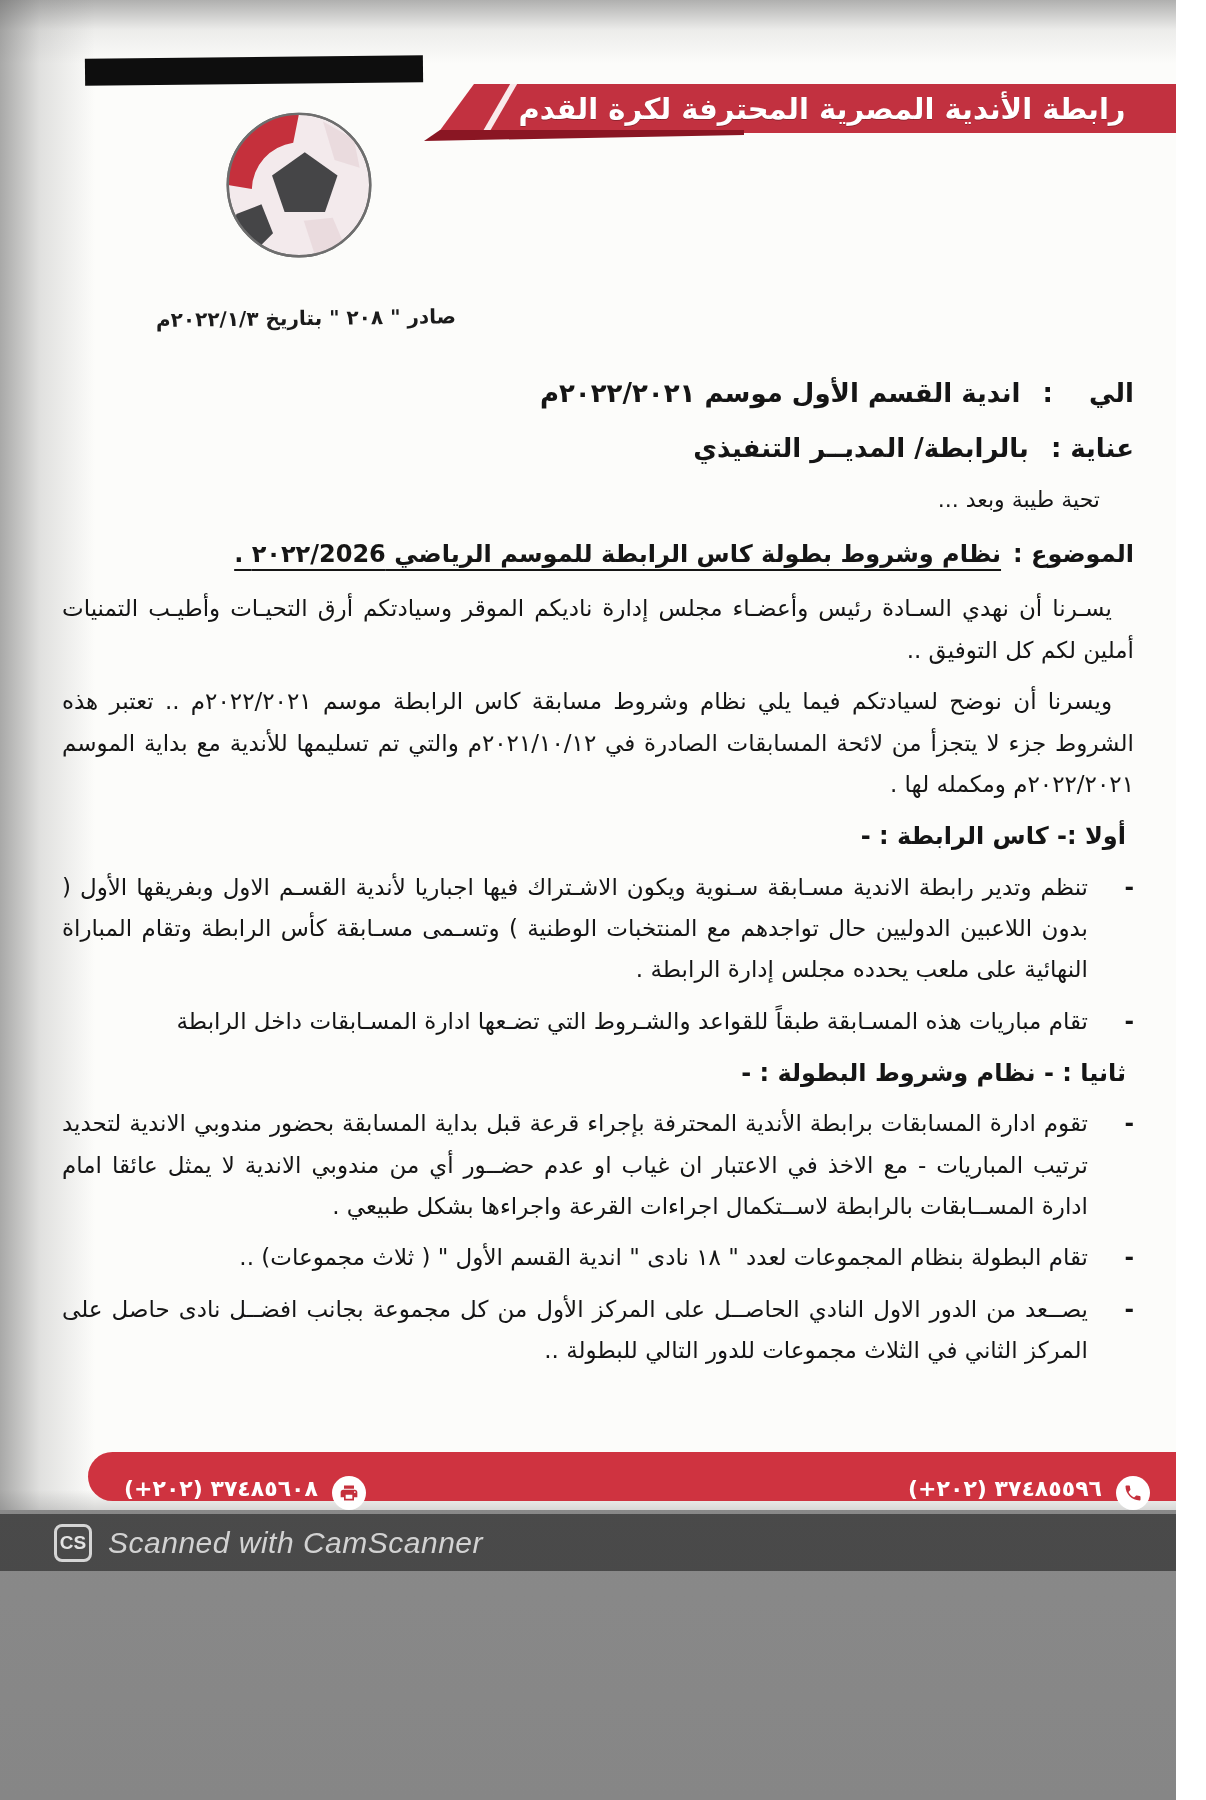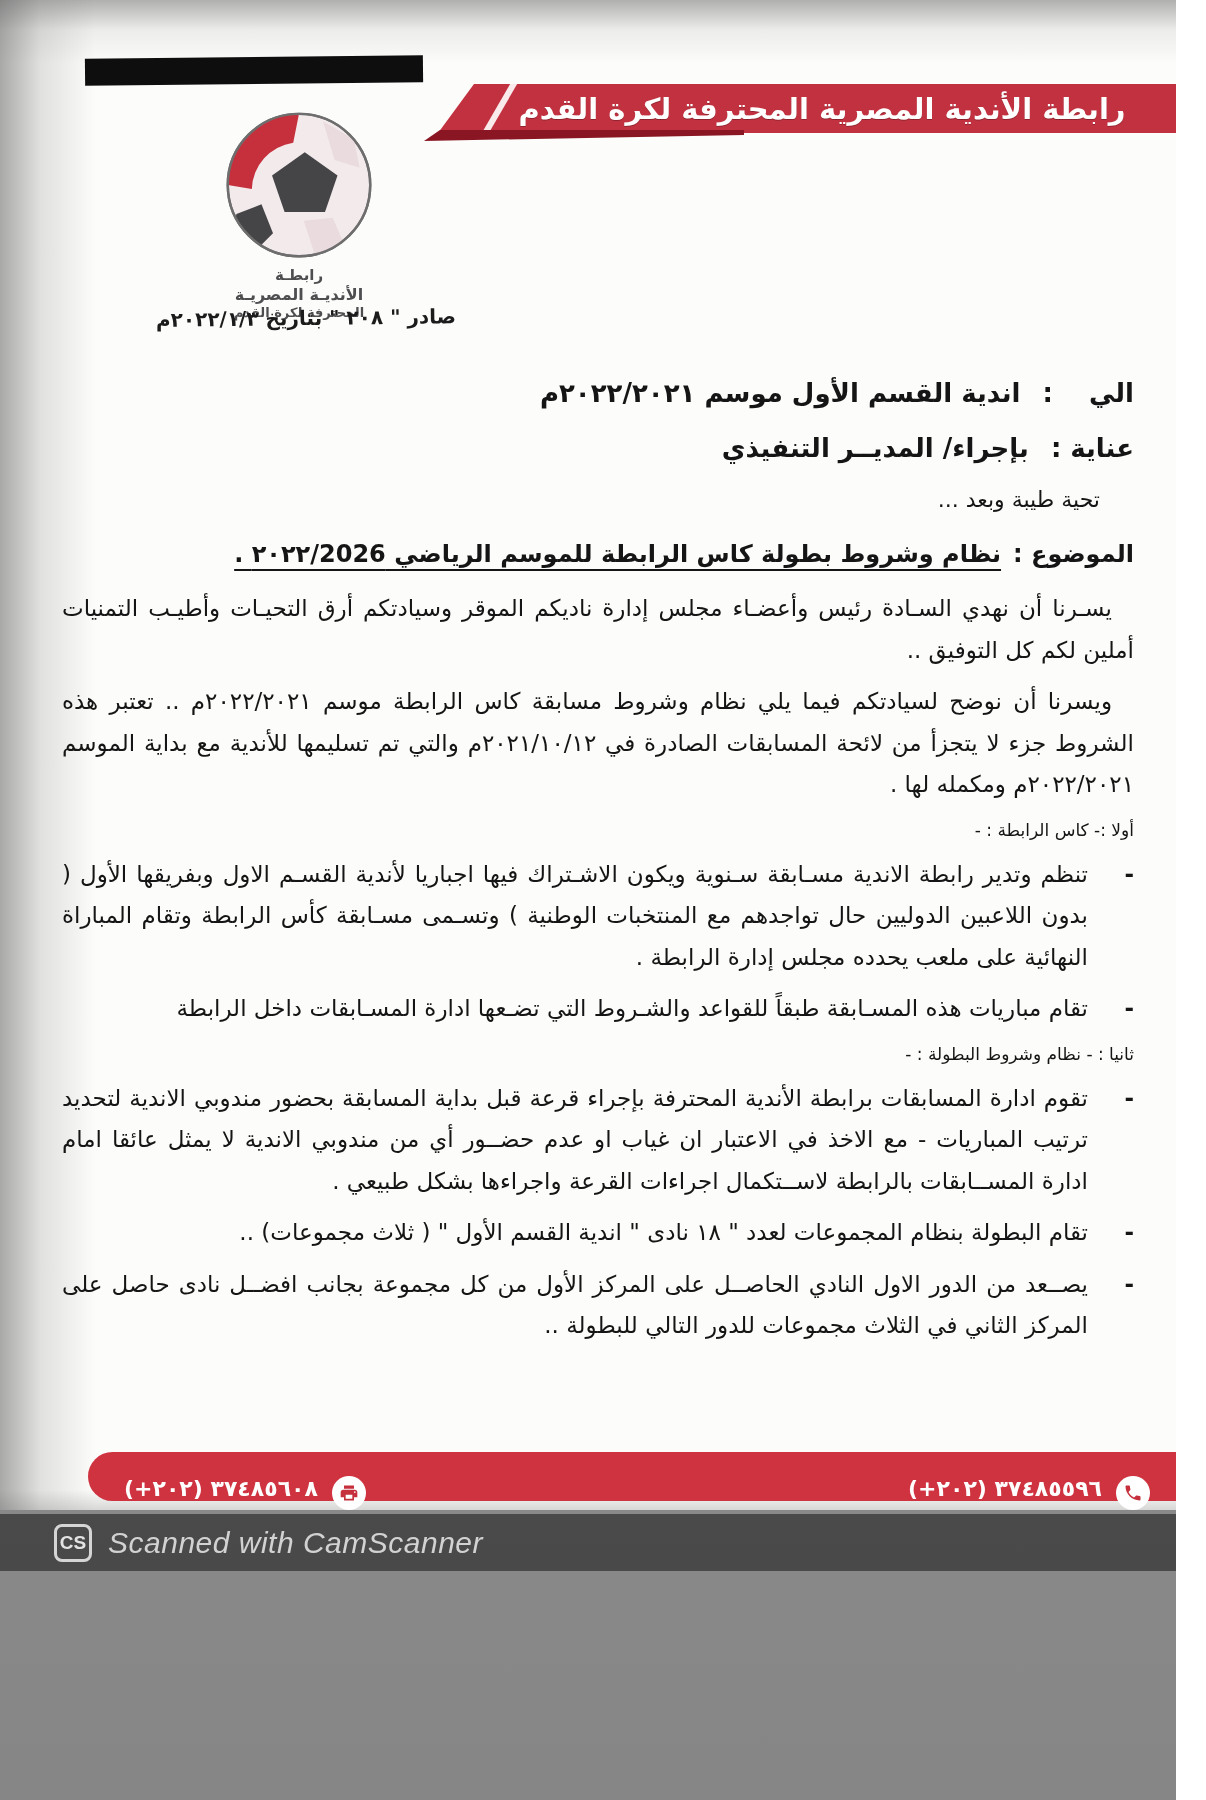--- a/index.html
+++ b/index.html
@@ -63,21 +63,21 @@
   .letter{
     position:absolute; left:62px; right:72px; top:370px;
     direction:rtl; color:#151515; font-size:23px; line-height:1.8; text-align:justify;
   }
   .hdr-row{ display:flex; gap:22px; font-weight:bold; font-size:26px; margin-bottom:8px; align-items:baseline; }
   .hdr-row .lbl{ white-space:pre; }
   .greeting{ font-weight:normal; font-size:22px; margin:2px 34px 14px 0; }
   .subject-row{ display:flex; gap:12px; font-weight:bold; font-size:24px; margin-bottom:12px; align-items:baseline; flex-wrap:wrap; }
   .subject-row .subject-val{ text-decoration:underline; text-underline-offset:7px; text-decoration-thickness:2px; }
   .para{ margin-bottom:10px; text-indent:22px; }
-  .sec-title{ font-weight:normal; font-size:17px; margin:4px 0 8px; }
+  .sec-title{ font-weight:bold; font-size:24px; margin:4px 8px 8px; }
   .li{ display:flex; margin-bottom:10px; }
   .li .dash{ flex:none; width:46px; font-weight:bold; }
   .li .txt{ flex:1; text-align:justify; }
 
   
   .footer-bar{
     position:absolute; left:88px; right:0; top:1452px; height:49px;
     background:#cf3340; border-radius:26px 0 0 26px;
     display:flex; direction:rtl; align-items:center; justify-content:space-between;
     padding:0 26px 0 36px; color:#fff; font-weight:bold;
@@ -131,39 +131,34 @@
         <circle cx="95" cy="78" r="74" fill="#f3eaec" stroke="#6e6e6e" stroke-width="2.5"></circle>
         <g clip-path="url(#ballClip)">
           <path d="M 21 78 A 74 74 0 0 1 95 4 L 89 34 A 50 50 0 0 0 46 82 Z" fill="#c5303c"></path>
           <polygon points="101,44 135,68 122,106 80,106 67,68" fill="#454547"></polygon>
           <polygon points="30,108 56,98 68,128 48,148 24,134" fill="#454547"></polygon>
           <polygon points="120,12 152,30 158,60 132,52" fill="#e7d6da" opacity=".75"></polygon>
           <polygon points="100,115 130,112 142,140 112,152" fill="#e7d6da" opacity=".75"></polygon>
         </g>
         <circle cx="95" cy="78" r="74" fill="none" stroke="#6e6e6e" stroke-width="2.5"></circle>
       </svg>
-      <div class="logo-text">
-        <div class="l1">رابطـة</div>
-        <div class="l2">الأنديـة المصريـة</div>
-        <div class="l3">المحترفة لكرة القدم</div>
-      </div>
     </div>
 
     <div class="issue">صادر " ٢٠٨ " بتاريخ ٢٠٢٢/١/٣م</div>
 
     <div class="letter">
 
       <div class="hdr-row">
         <span class="lbl">الي&nbsp;&nbsp;&nbsp;&nbsp;:</span>
         <span class="val">اندية القسم الأول موسم ٢٠٢٢/٢٠٢١م</span>
       </div>
 
       <div class="hdr-row">
         <span class="lbl">عناية :</span>
-        <span class="val">بإجراء/ المديــر التنفيذي</span>
+        <span class="val">بالرابطة/ المديــر التنفيذي</span>
       </div>
 
       <div class="greeting">تحية طيبة وبعد ...</div>
 
       <div class="subject-row">
         <span>الموضوع :</span>
         <span class="subject-val">نظام وشروط بطولة كاس الرابطة للموسم الرياضي ٢٠٢٢/2026 .</span>
       </div>
 
       <div class="para">يسـرنا أن نهدي السـادة رئيس وأعضـاء مجلس إدارة ناديكم الموقر وسيادتكم أرق التحيـات وأطيـب التمنيات أملين لكم كل التوفيق ..</div>

